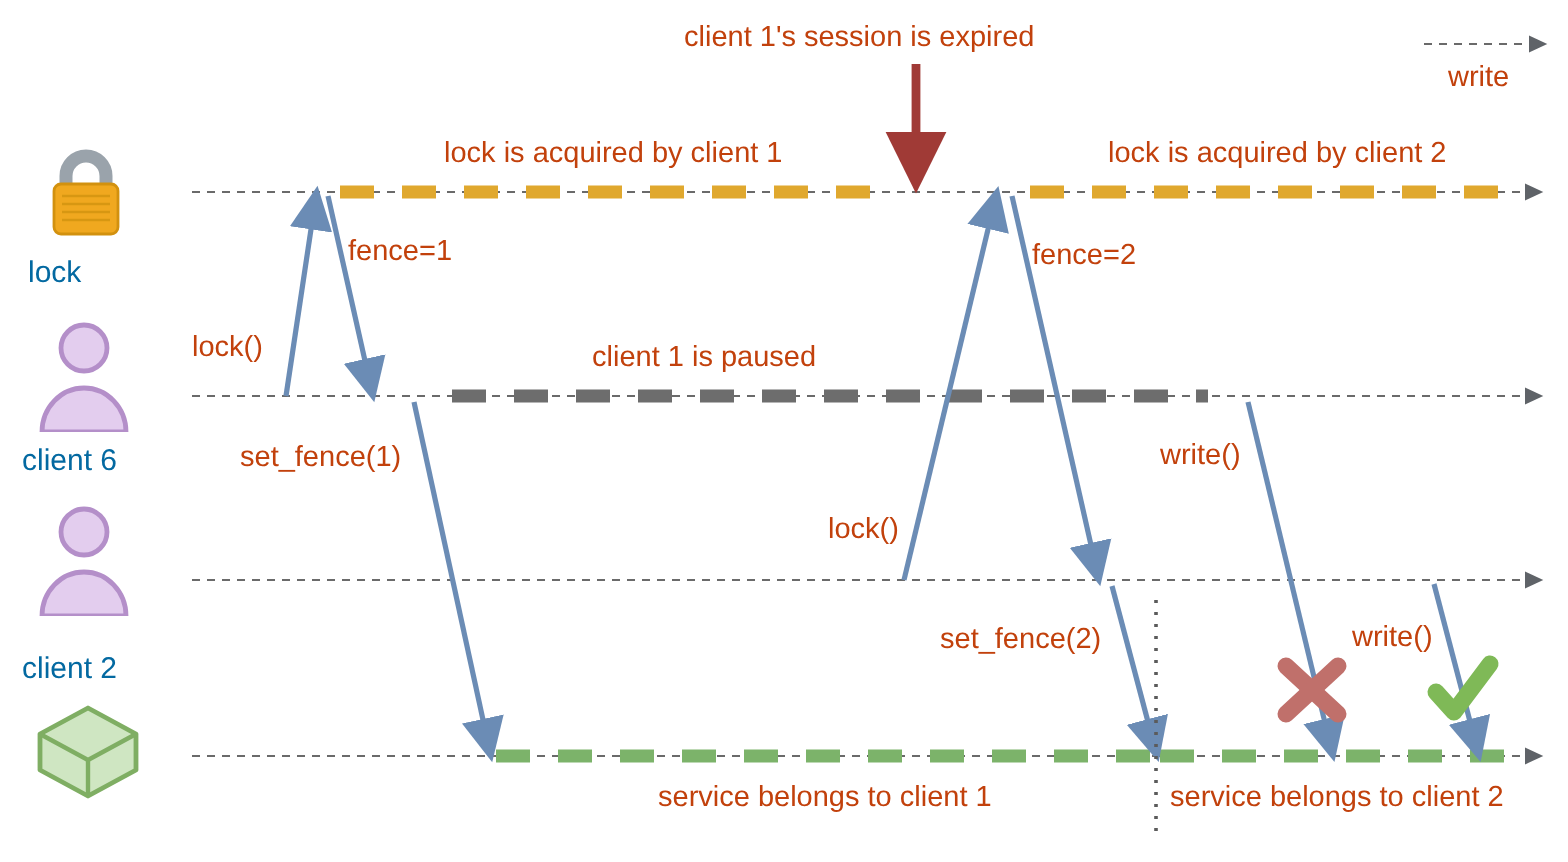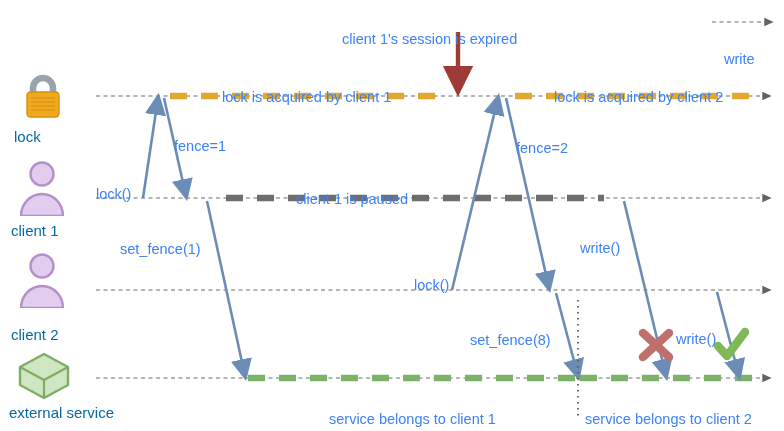--- a/index.html
+++ b/index.html
@@ -8,24 +8,23 @@
     font-family:"Liberation Sans","DejaVu Sans",sans-serif;
     color:#1b1b1b;
     overflow:hidden;
     position:relative;
   }
   #stage{position:absolute;left:0;top:0;width:784px;height:431px;}
   #stage svg{position:absolute;left:0;top:0;}
   .lbl{
     position:absolute;
     font-size:14.5px;
-    color:#3b82f6;
+    color:#c2410c;
     white-space:nowrap;
     line-height:1;
-    margin-top:20px;
   }
   .actor-label{
     position:absolute;
     font-size:15px;
     color:#0369a1;
     white-space:nowrap;
   }
   .icon-wrap{position:absolute;}
 </style>
 </head>
@@ -95,50 +94,49 @@
     </svg>
   </div>
   <div class="actor-label" style="left:14px;top:128px;">lock</div>
 
   <div class="icon-wrap" style="left:16px;top:160px;">
     <svg width="52" height="56" viewBox="0 0 52 56">
       <circle cx="26" cy="14" r="11.5" fill="#e3cdee" stroke="#b48fc9" stroke-width="2.4"></circle>
       <path d="M5,56 a21,22 0 0 1 42,0 z" fill="#e3cdee" stroke="#b48fc9" stroke-width="2.4"></path>
     </svg>
   </div>
-  <div class="actor-label" style="left:11px;top:222px;">client 1</div>
+  <div class="actor-label" style="left:11px;top:222px;">client 6</div>
 
   <div class="icon-wrap" style="left:16px;top:252px;">
     <svg width="52" height="56" viewBox="0 0 52 56">
       <circle cx="26" cy="14" r="11.5" fill="#e3cdee" stroke="#b48fc9" stroke-width="2.4"></circle>
       <path d="M5,56 a21,22 0 0 1 42,0 z" fill="#e3cdee" stroke="#b48fc9" stroke-width="2.4"></path>
     </svg>
   </div>
   <div class="actor-label" style="left:11px;top:326px;">client 2</div>
 
   <div class="icon-wrap" style="left:16px;top:350px;">
     <svg width="56" height="52" viewBox="0 0 56 52">
       <path d="M28,4 L52,17 L52,35 L28,48 L4,35 L4,17 Z" fill="#cfe6c2" stroke="#7fae63" stroke-width="2.4" stroke-linejoin="round"></path>
       <path d="M4,17 L28,30 L52,17" fill="none" stroke="#7fae63" stroke-width="2.2" stroke-linejoin="round"></path>
       <path d="M28,30 L28,48" fill="none" stroke="#7fae63" stroke-width="2.2"></path>
     </svg>
   </div>
-  <div class="actor-label" style="left:9px;top:404px;">external service</div>
 
   <div id="text-layer">
       <div class="lbl" style="left: 222px; top: 70px;">lock is acquired by client 1</div>
       <div class="lbl" style="left: 554px; top: 70px;">lock is acquired by client 2</div>
       <div class="lbl" style="left: 296px; top: 172px;">client 1 is paused</div>
       <div class="lbl" style="left: 329px; top: 392px;">service belongs to client 1</div>
       <div class="lbl" style="left: 585px; top: 392px;">service belongs to client 2</div>
       <div class="lbl" style="left: 96px; top: 167px;">lock()</div>
       <div class="lbl" style="left: 174px; top: 119px;">fence=1</div>
       <div class="lbl" style="left: 120px; top: 222px;">set_fence(1)</div>
       <div class="lbl" style="left: 414px; top: 258px;">lock()</div>
       <div class="lbl" style="left: 516px; top: 121px;">fence=2</div>
-      <div class="lbl" style="left: 470px; top: 313px;">set_fence(8)</div>
+      <div class="lbl" style="left: 470px; top: 313px;">set_fence(2)</div>
       <div class="lbl" style="left: 580px; top: 221px;">write()</div>
       <div class="lbl" style="left: 676px; top: 312px;">write()</div>
       <div class="lbl" style="left: 724px; top: 32px;">write</div>
       <div class="lbl" style="left: 342px; top: 12px;">client 1's session is expired</div>
     </div>
 
 </div>
 
 </body></html>

